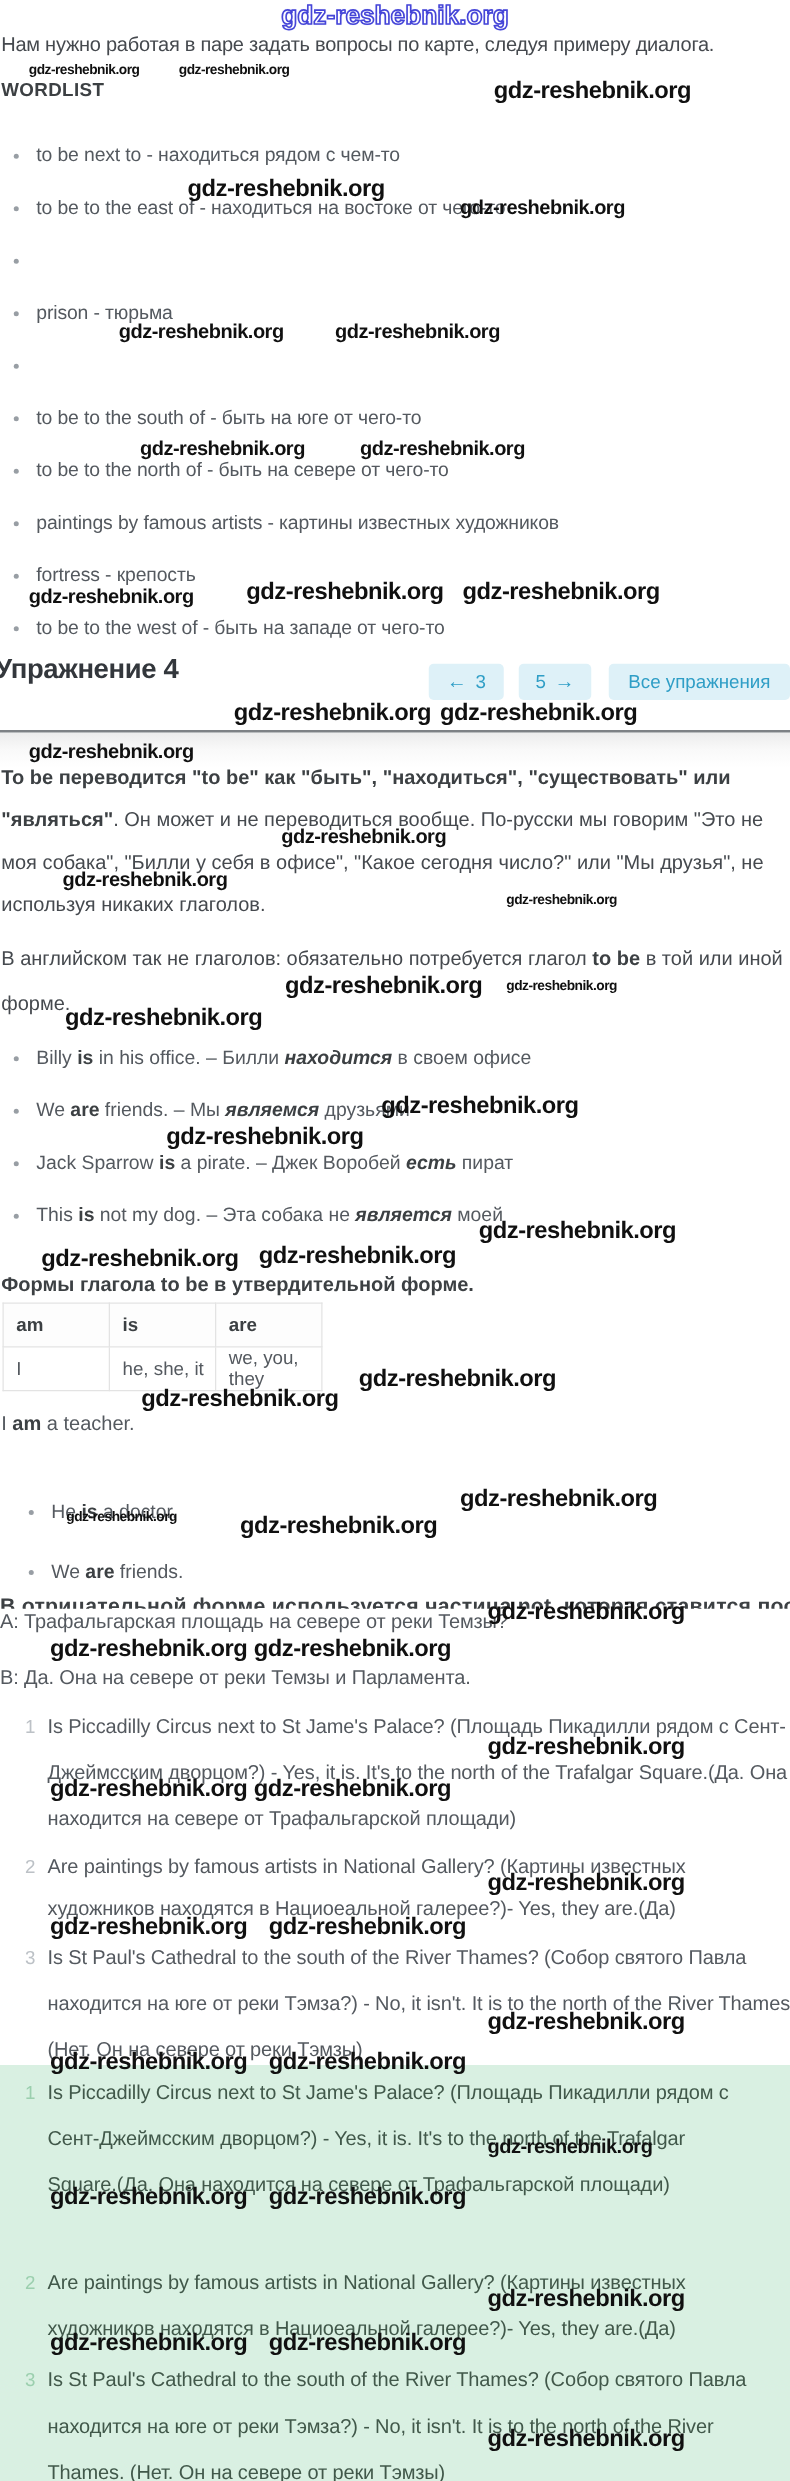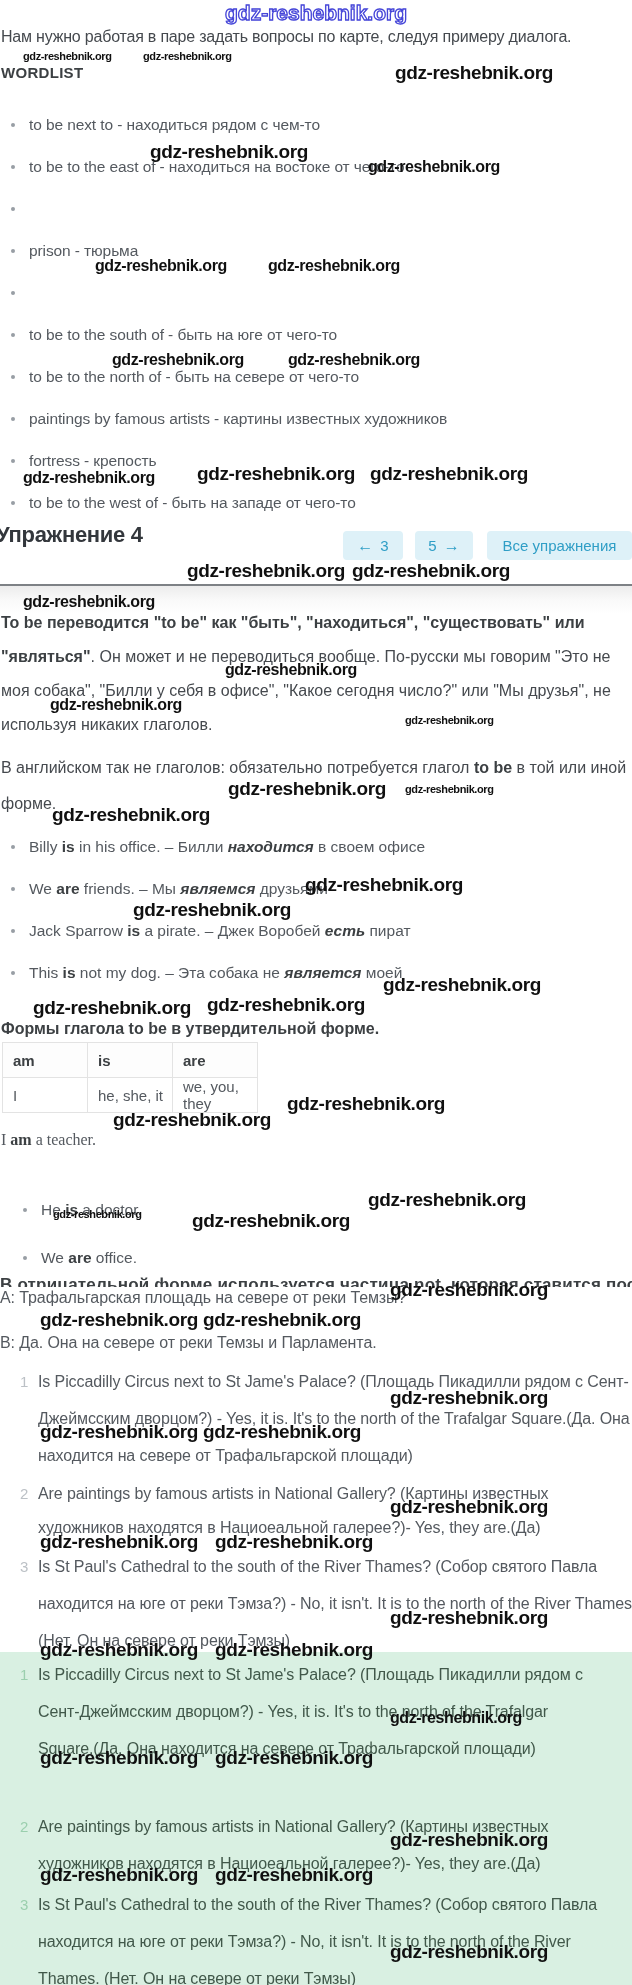--- a/index.html
+++ b/index.html
@@ -40,21 +40,21 @@
   .g-p2{position:absolute;top:164px;left:1px;width:629px;line-height:36px;font-size:16px;color:#45494e;}
   .seg-b{font-weight:700;color:#3c4043;}
   .seg-bi{font-weight:700;font-style:italic;color:#3c4043;}
   .g-ex{position:absolute;top:240px;left:0;width:630px;margin:0;padding:0;list-style:none;}
   .g-ex li{height:42px;display:flex;align-items:center;font-size:15.5px;color:#54595f;}
   .forms-heading{position:absolute;top:434px;left:1px;font-size:16px;font-weight:700;color:#3c4043;}
   .tb{position:absolute;top:456px;left:2px;border-collapse:collapse;}
   .tb td,.tb th{border:1px solid #e3e3e3;text-align:left;padding:0 0 0 10px;font-size:15px;}
   .tb th{width:74px;height:34px;font-weight:700;color:#3c4043;background:#fdfdfd;}
   .tb td{height:33px;color:#54595f;}
-  .g-teacher{position:absolute;top:545px;left:1px;font-size:16px;color:#54595f;font-family:Liberation Serif, serif;}
+  .g-teacher{position:absolute;top:545px;left:1px;font-size:16px;color:#54595f;}
   .g-ex2{position:absolute;top:588px;left:0;width:630px;margin:12px;padding:0;list-style:none;text-align:center;}
   .g-ex2 li{height:48px;display:flex;align-items:center;font-size:15.5px;color:#54595f;}
   .g-clip{position:absolute;top:686px;left:0;width:660px;white-space:nowrap;font-size:17px;font-weight:700;
           color:#3c4043;line-height:26px;letter-spacing:0.2px;}
 
   
   .qa-line{font-size:16px;color:#54595f;letter-spacing:-0.1px;}
   .qa-a{top:1289px;left:0;}
   .qa-b{top:1334px;left:0;}
   .ans{position:absolute;left:0;width:632px;}
@@ -172,21 +172,21 @@
     </tbody>
       </table>
     <div class="g-teacher"><span>I </span><span class="seg-b">am</span><span> a teacher.</span></div>
     <ul class="g-ex2">
       <li>
           <span class="dot"></span>
           <span><span>He </span><span class="seg-b">is</span><span> a doctor.</span></span>
         </li>
       <li>
           <span class="dot"></span>
-          <span><span>We </span><span class="seg-b">are</span><span> office.</span></span>
+          <span><span>We </span><span class="seg-b">are</span><span> friends.</span></span>
         </li>
     </ul>
     <div class="g-clip">В отрицательной форме используется частица not, которая ставится после</div>
   </div>
 
   <div class="abs qa-line qa-b">B: Да. Она на севере от реки Темзы и Парламента.</div>
   <div class="abs qa-line qa-a">A: Трафальгарская площадь на севере от реки Темзы?</div>
 
   <div class="ans a1">
     <span class="num">1</span>

